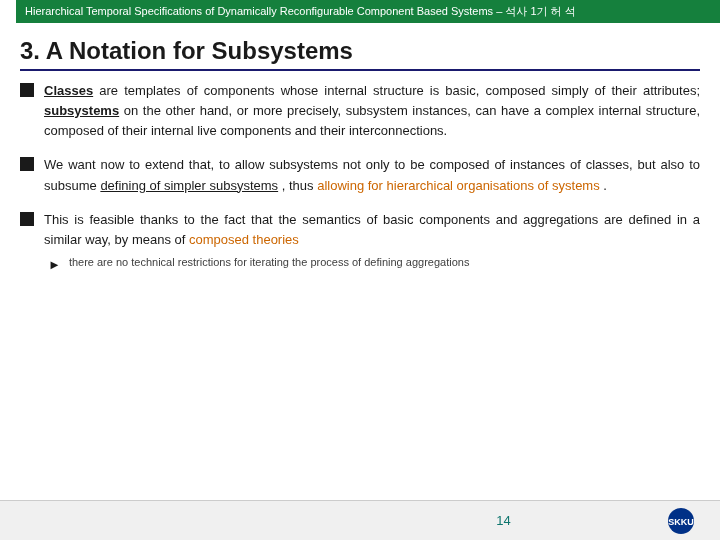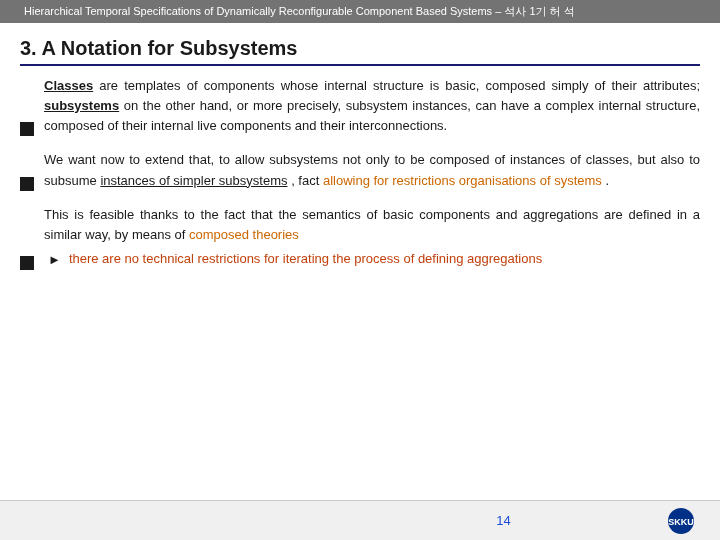--- a/index.html
+++ b/index.html
@@ -12,52 +12,53 @@
       width: 720px;
       height: 540px;
       background: #ffffff;
       font-family: Arial, sans-serif;
       font-size: 13px;
       color: #1a1a1a;
       overflow: hidden;
     }
 
     .header {
-      background: #737373;
+      background: #15803d;
       color: #ffffff;
-      padding: 4px 24px;
+      padding: 4px 9px;
       font-size: 11px;
       font-weight: normal;
       white-space: nowrap;
       overflow: hidden;
       text-overflow: ellipsis;
+      margin-left: 16px;
     }
 
     .slide-container {
       padding: 14px 20px 10px 20px;
       height: calc(540px - 24px - 40px);
     }
 
     .section-title {
-      font-size: 20px;
+      font-size: 24px;
       font-weight: bold;
       color: #1a1a1a;
       margin-bottom: 10px;
       border-bottom: 2px solid #1a1a6e;
       padding-bottom: 4px;
     }
 
     .bullet-list {
       list-style: none;
       padding: 0;
     }
 
     .bullet-item {
       display: flex;
-      align-items: flex-end;
+      align-items: flex-start;
       margin-bottom: 14px;
     }
 
     .bullet-icon {
       width: 14px;
       height: 14px;
       min-width: 14px;
       background: #1a1a1a;
       margin-top: 2px;
       margin-right: 10px;
@@ -95,42 +96,42 @@
     }
 
     .sub-bullet-arrow {
       color: #1a1a1a;
       margin-right: 8px;
       font-size: 13px;
       margin-top: 1px;
     }
 
     .sub-bullet-text {
-      font-size: 13px;
+      font-size: 11px;
       line-height: 1.5;
-      color: #c2410c;
+      color: #404040;
     }
 
     .footer {
       position: absolute;
       bottom: 0;
       left: 0;
       width: 720px;
       height: 40px;
       background: #f0f0f0;
       border-top: 1px solid #cccccc;
       display: flex;
       align-items: center;
       justify-content: space-between;
       padding: 0 16px;
     }
 
     .footer-page {
       font-size: 13px;
-      color: #1d4ed8;
+      color: #0f766e;
       flex: 1;
       text-align: center;
     }
 
     .footer-logo {
       display: flex;
       align-items: center;
       gap: 8px;
     }
 
@@ -177,23 +178,23 @@
         <span class="underline-bold">subsystems</span>
         <span> on the other hand, or more precisely, subsystem instances, can have a complex internal structure, composed of their internal live components and their interconnections.</span>
       </div>
     </li>
 
 
     <li class="bullet-item">
       <div class="bullet-icon"></div>
       <div class="bullet-text">
         <span>We want now to extend that, to allow subsystems not only to be composed of instances of classes, but also to subsume </span>
-        <span class="underline">instances of simpler subsystems</span>
-        <span>, fact </span>
-        <span class="orange">allowing for restrictions organisations of systems</span>
+        <span class="underline">defining of simpler subsystems</span>
+        <span>, thus </span>
+        <span class="orange">allowing for hierarchical organisations of systems</span>
         <span>.</span>
       </div>
     </li>
 
     <li class="bullet-item">
       <div class="bullet-icon"></div>
       <div class="bullet-text">
         <span>This is feasible thanks to the fact that the semantics of basic components and aggregations are defined in a similar way, by means of </span>
         <span class="orange">composed theories</span>
         <div class="sub-bullet-container">

